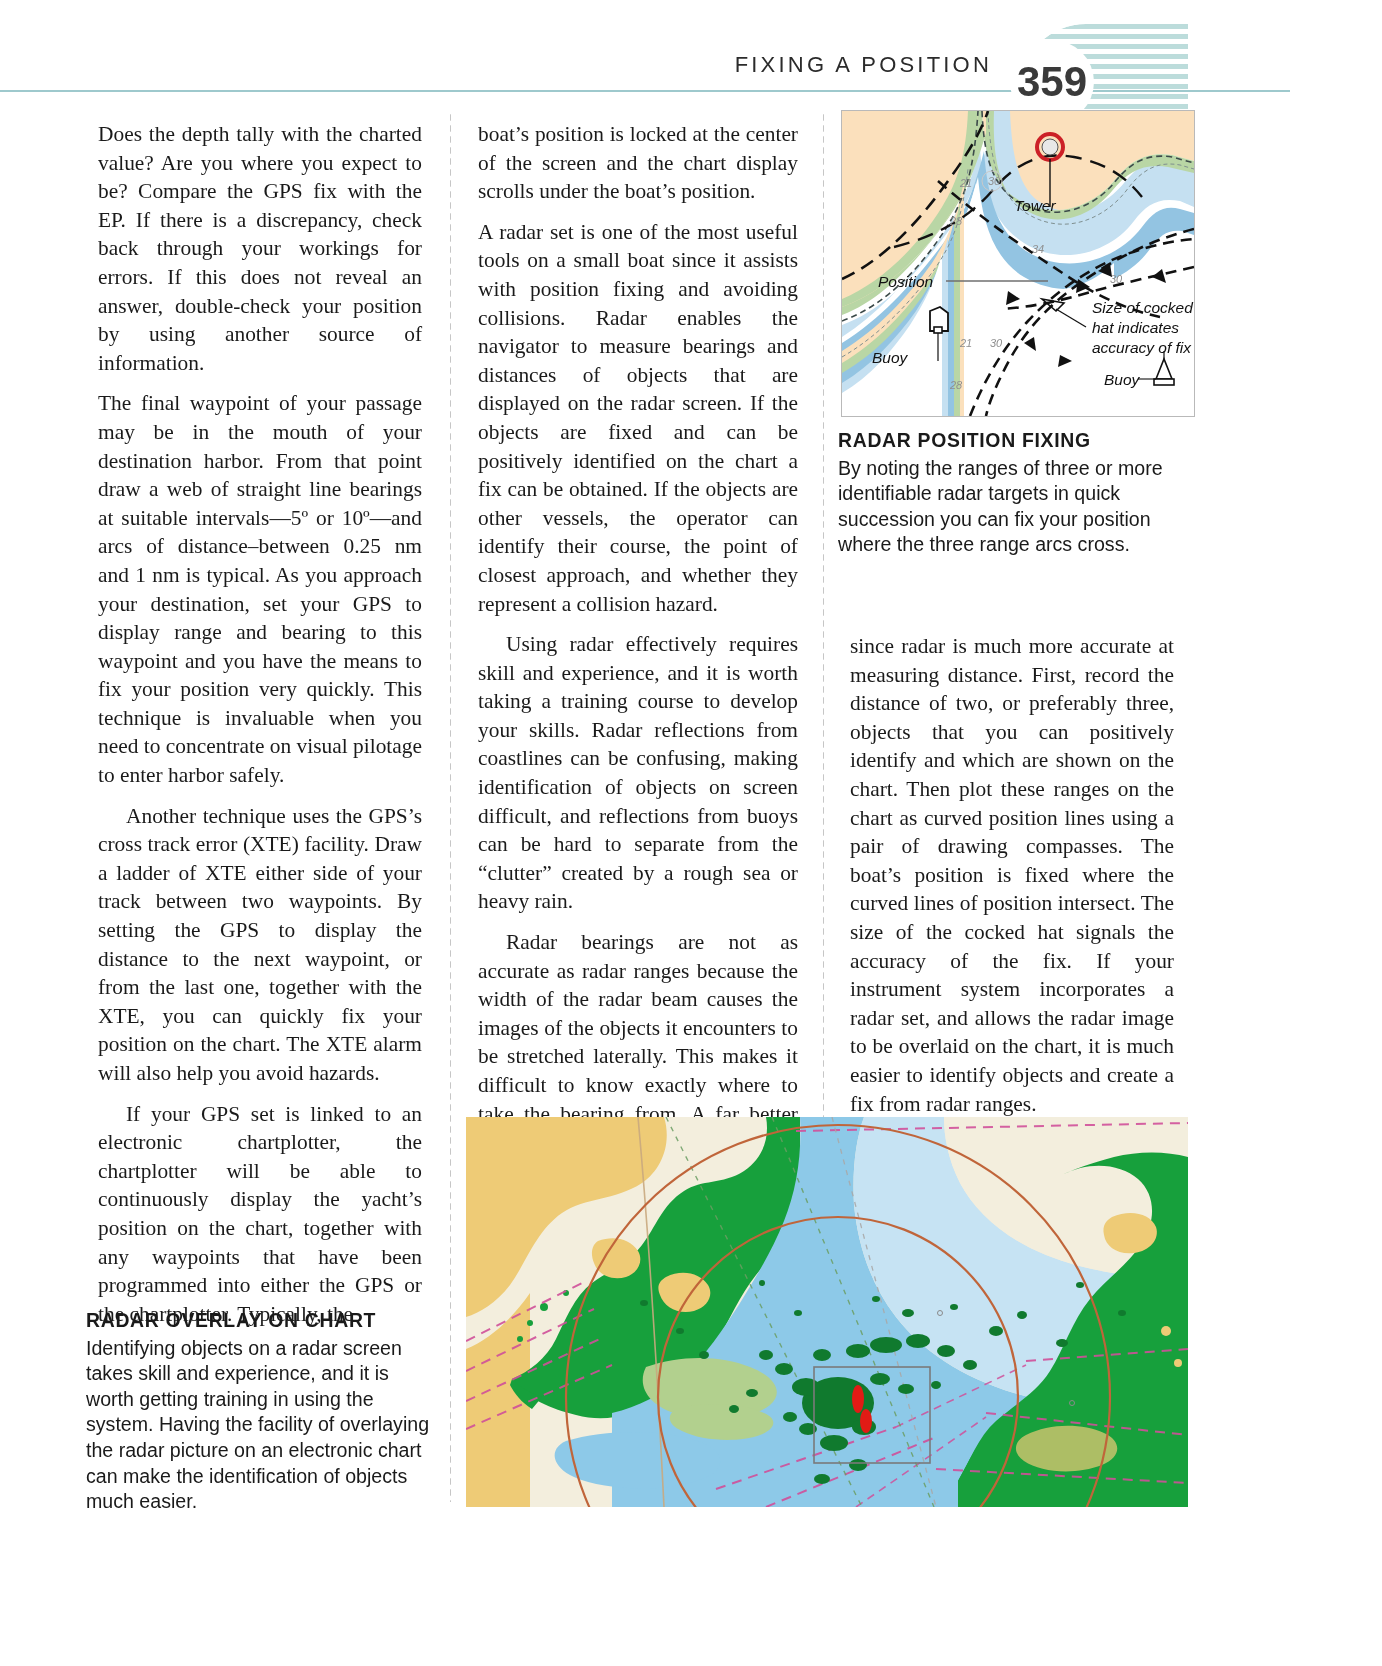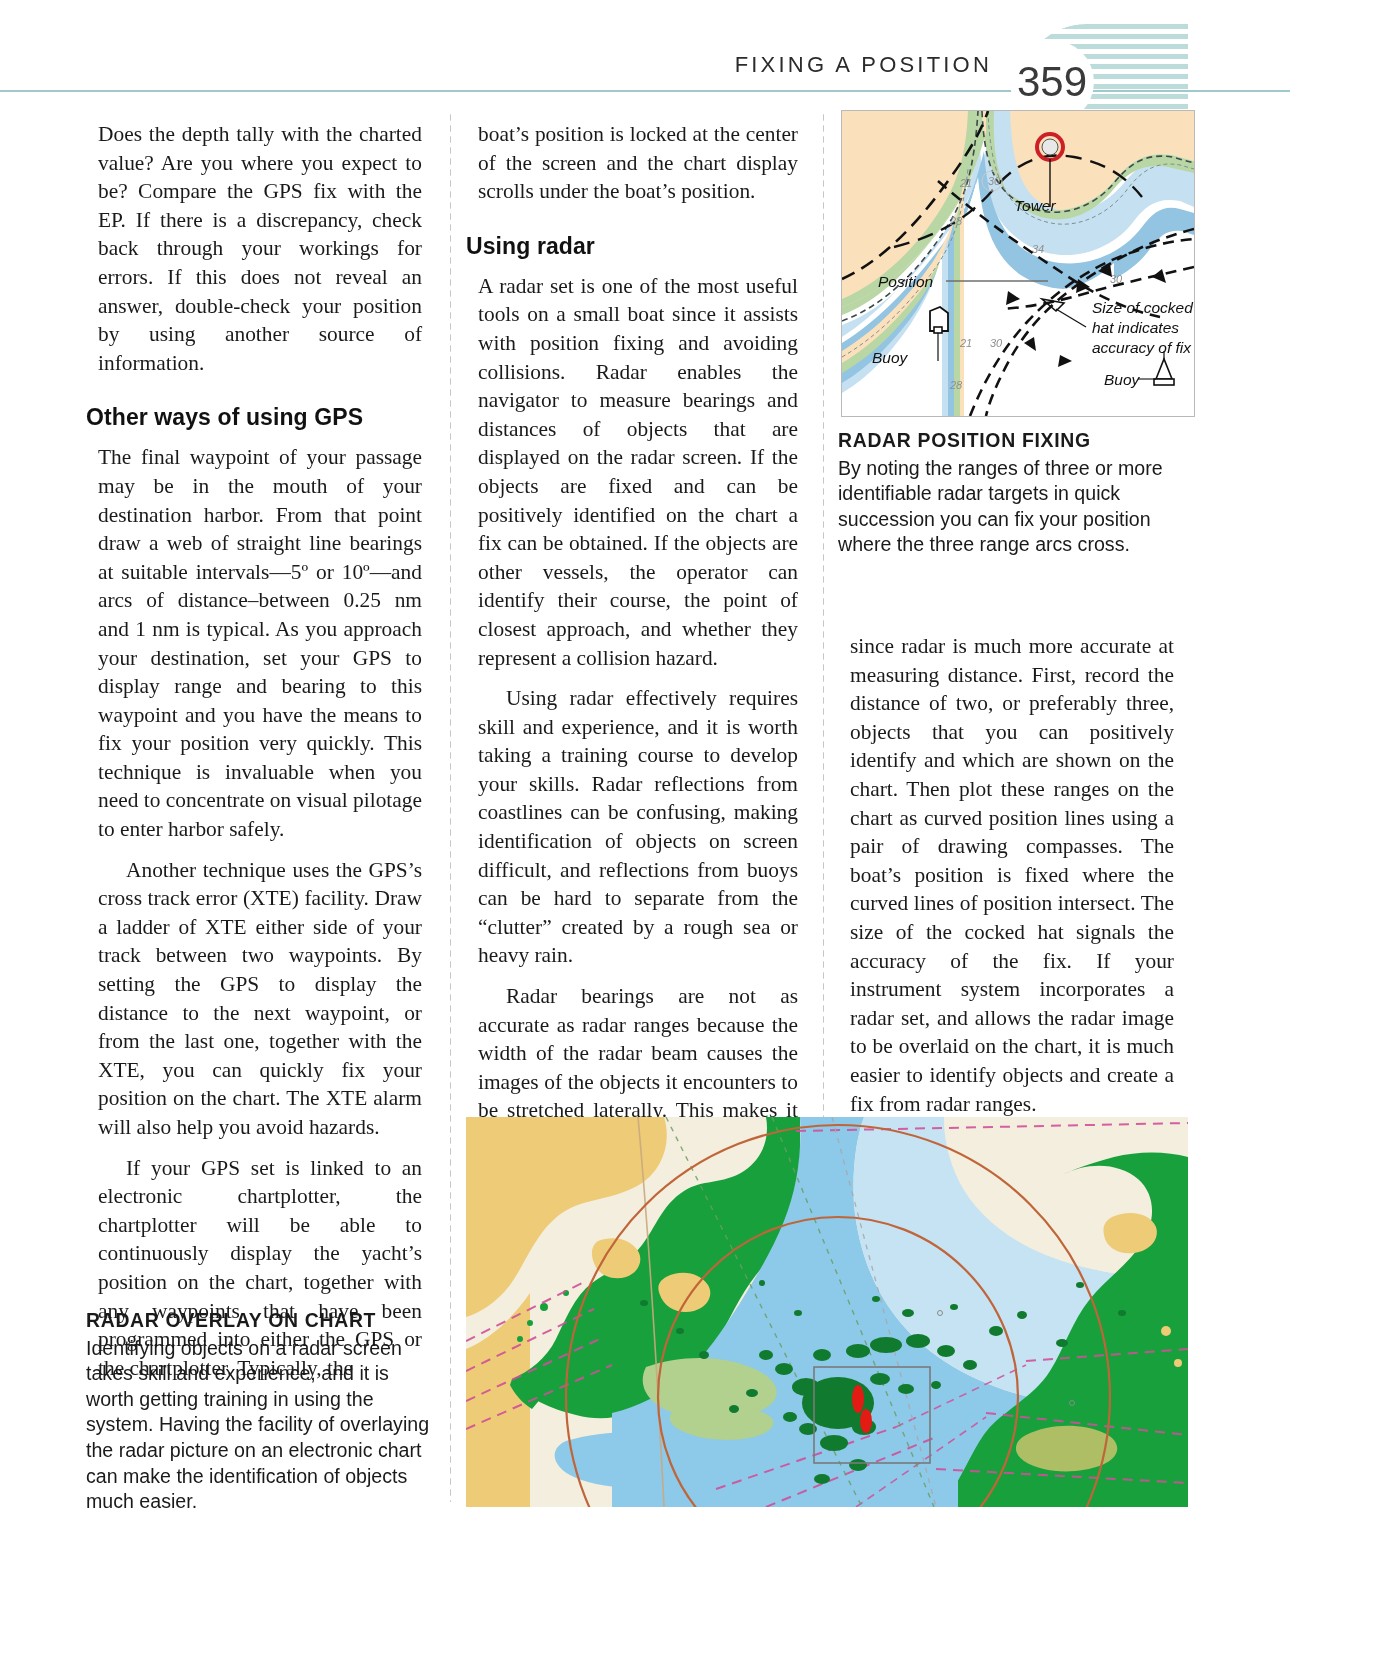--- a/index.html
+++ b/index.html
@@ -42,21 +42,21 @@
     overflow:hidden;
   }
   #page-badge {
     position:absolute; right:94px; top:40px;
     width:84px; height:84px; border-radius:50%;
     background:#ffffff;
     display:flex; align-items:center; justify-content:center;
   }
   #page-number {
     font-family:"Liberation Sans", sans-serif;
-    font-size:42px; color:#3a3a3a; font-weight:400;
+    font-size:42px; color:#3a3a3a; font-weight:700;
     line-height:1;
   }
 
   
   .col {
     position:absolute;
     font-size:21.4px;
     line-height:28.6px;
     text-align:justify;
     -webkit-hyphens:none; hyphens:none;
@@ -129,29 +129,27 @@
   <div id="page-badge">
     <span id="page-number">359</span>
   </div>
 </div>
 
 <div class="dotrule" id="dot1"></div>
 <div class="dotrule" id="dot2"></div>
 
 <div class="col" id="col-left">
   <p>Does the depth tally with the charted value? Are you where you expect to be? Compare the GPS fix with the EP. If there is a discrepancy, check back through your workings for errors. If this does not reveal an answer, double-check your position by using another source of information.</p>
-  <h3>Other ways of using GPS</h3>
   <p>The final waypoint of your passage may be in the mouth of your destination harbor. From that point draw a web of straight line bearings at suitable intervals—5º or 10º—and arcs of distance–between 0.25 nm and 1 nm is typical. As you approach your destination, set your GPS to display range and bearing to this waypoint and you have the means to fix your position very quickly. This technique is invaluable when you need to concentrate on visual pilotage to enter harbor safely.</p>
   <p class="indent">Another technique uses the GPS’s cross track error (XTE) facility. Draw a ladder of XTE either side of your track between two waypoints. By setting the GPS to display the distance to the next waypoint, or from the last one, together with the XTE, you can quickly fix your position on the chart. The XTE alarm will also help you avoid hazards.</p>
   <p class="indent">If your GPS set is linked to an electronic chartplotter, the chartplotter will be able to continuously display the yacht’s position on the chart, together with any waypoints that have been programmed into either the GPS or the chartplotter. Typically, the</p>
 </div>
 
 <div class="col" id="col-mid">
   <p>boat’s position is locked at the center of the screen and the chart display scrolls under the boat’s position.</p>
-  <h3>Using radar</h3>
   <p>A radar set is one of the most useful tools on a small boat since it assists with position fixing and avoiding collisions. Radar enables the navigator to measure bearings and distances of objects that are displayed on the radar screen. If the objects are fixed and can be positively identified on the chart a fix can be obtained. If the objects are other vessels, the operator can identify their course, the point of closest approach, and whether they represent a collision hazard.</p>
   <p class="indent">Using radar effectively requires skill and experience, and it is worth taking a training course to develop your skills. Radar reflections from coastlines can be confusing, making identification of objects on screen difficult, and reflections from buoys can be hard to separate from the “clutter” created by a rough sea or heavy rain.</p>
   <p class="indent">Radar bearings are not as accurate as radar ranges because the width of the radar beam causes the images of the objects it encounters to be stretched laterally. This makes it difficult to know exactly where to take the bearing from. A far better radar fix will result from using the system’s ranging capabilities,</p>
 </div>
 
 <div class="col" id="col-right">
   <p>since radar is much more accurate at measuring distance. First, record the distance of two, or preferably three, objects that you can positively identify and which are shown on the chart. Then plot these ranges on the chart as curved position lines using a pair of drawing compasses. The boat’s position is fixed where the curved lines of position intersect. The size of the cocked hat signals the accuracy of the fix. If your instrument system incorporates a radar set, and allows the radar image to be overlaid on the chart, it is much easier to identify objects and create a fix from radar ranges.</p>
 </div>
 
 <div class="caption" id="cap-radar-fixing">

